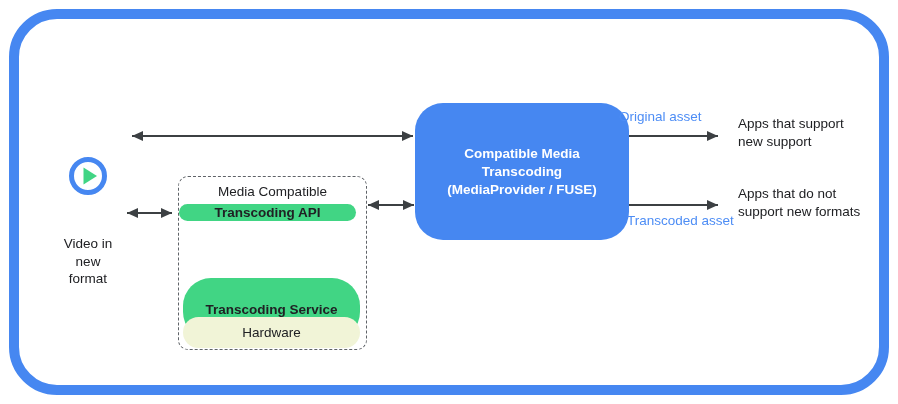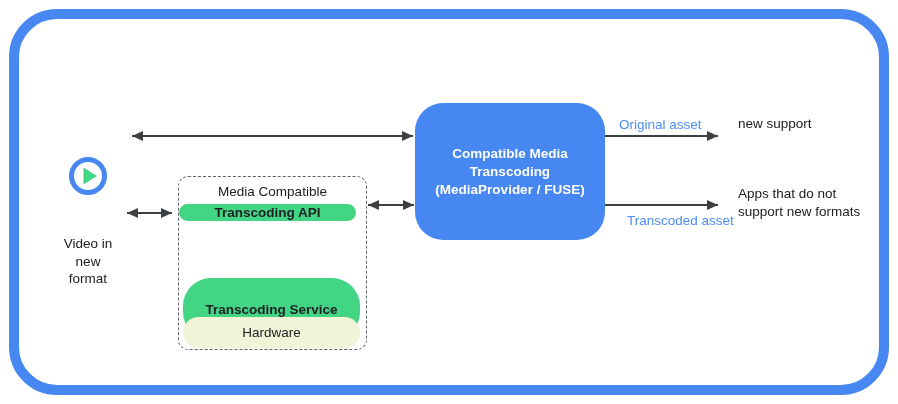--- a/index.html
+++ b/index.html
@@ -41,21 +41,21 @@
     background:var(--accent-green);font-weight:700;}
   .pill-service{left:4px;top:64px;width:177px;height:62px;border-radius:28px;
     background:var(--accent-green);font-weight:700;margin-top:37px;}
   .pill-oem{left:88px;top:110px;width:94px;height:22px;border-radius:12px;
     background:var(--oem-navy);border:2px solid #fff;color:#fff;
     font-size:11.5px;font-weight:700;}
   .pill-hardware{left:4px;top:132px;width:177px;height:31px;border-radius:16px;
     background:var(--hardware-pale);margin-top:8px;}
 
   
-  .transcoder{position:absolute;left:415px;top:103px;width:190px;height:137px;
+  .transcoder{position:absolute;left:415px;top:103px;width:214px;height:137px;
     border-radius:28px;background:var(--box-blue);color:#fff;
     display:flex;flex-direction:column;align-items:center;justify-content:center;
     font-size:13.5px;font-weight:700;line-height:18px;text-align:center;}
 
   
   .flow-label{position:absolute;font-size:13.5px;color:var(--flow-label-blue);}
   .consumer{position:absolute;left:738px;font-size:13.5px;line-height:17.5px;}
 </style>
 </head>
 <body>
@@ -88,24 +88,25 @@
     <div class="pill pill-service">Transcoding Service</div>
     <div class="pill pill-hardware">Hardware</div>
   </div>
 
   <div class="transcoder">
     <div>Compatible Media</div>
     <div>Transcoding</div>
     <div>(MediaProvider / FUSE)</div>
   </div>
 
-  <div class="flow-label" style="left:619px;top:117px;">Original asset</div>
+  <div class="flow-label" style="left:619px;top:109px;">Original asset</div>
   <div class="flow-label" style="left:619px;top:213px;margin-left:8px;">Transcoded asset</div>
 
   <div class="consumer" style="top:115px;">
+    <div>Apps that support</div>
     <div>new support</div>
   </div>
   <div class="consumer" style="top:185px;">
     <div>Apps that do not</div>
     <div>support new formats</div>
   </div>
 
 </div>
 
 </body></html>

